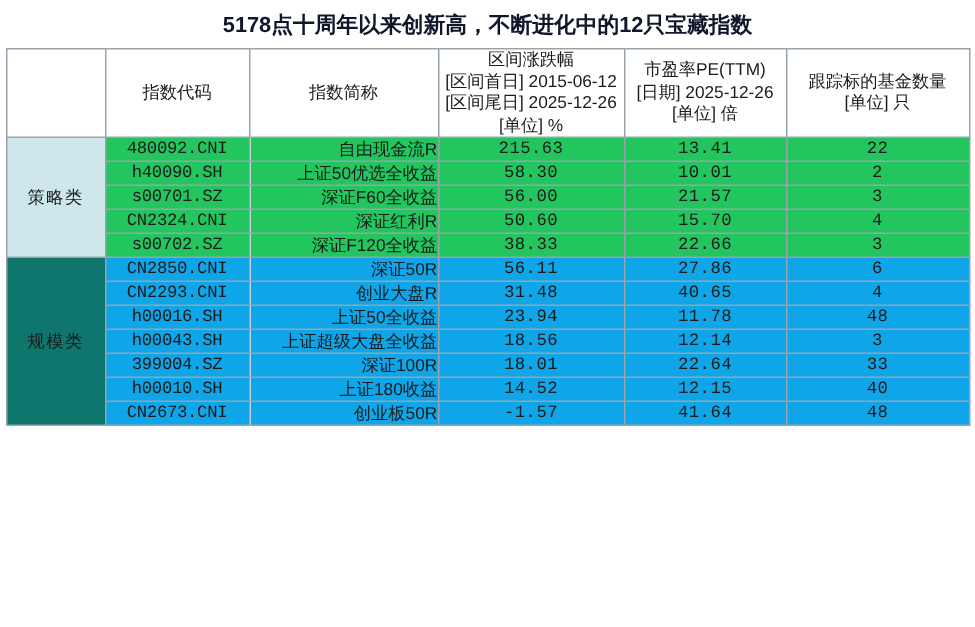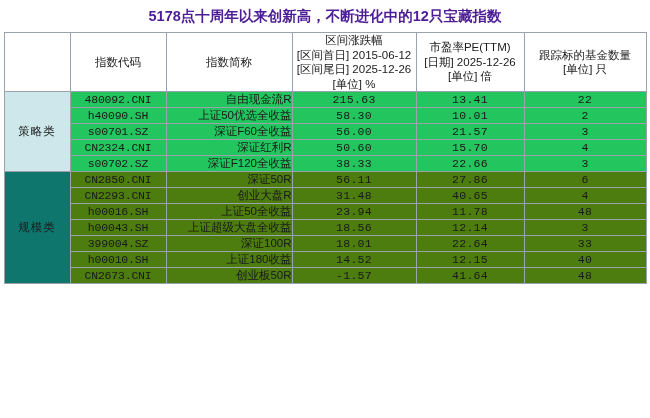--- a/index.html
+++ b/index.html
@@ -21,21 +21,21 @@
     box-sizing: border-box;
     padding: 0;
   }
   .title {
     text-align: center;
     font-size: 14.5px;
     font-weight: bold;
     font-family: "Liberation Sans", sans-serif;
     letter-spacing: 0px;
     padding: 7px 0 6px 0;
-    color: #4c1d95;
+    color: #0f172a;
   }
   table.idx {
     border-collapse: collapse;
     width: 608px;
     margin: 0 auto;
     table-layout: fixed;
   }
   table.idx td, table.idx th {
     border: 1px solid #9aa3ab;
     font-size: 11.5px;
@@ -105,21 +105,21 @@
     letter-spacing: 1px;
     margin-left: 24px;
   }
   tr.strategy td {
     background: #22c55e;
   }
   tr.strategy td.group {
     background: #cde7ea;
   }
   tr.scale td {
-    background: #4d7c0f;
+    background: #0ea5e9;
   }
   tr.scale td.group {
     background: #0f766e;
   }
   .footer {
     margin: 0 auto;
     width: 608px;
     position: relative;
     padding-top: 6px;
     font-size: 11px;

